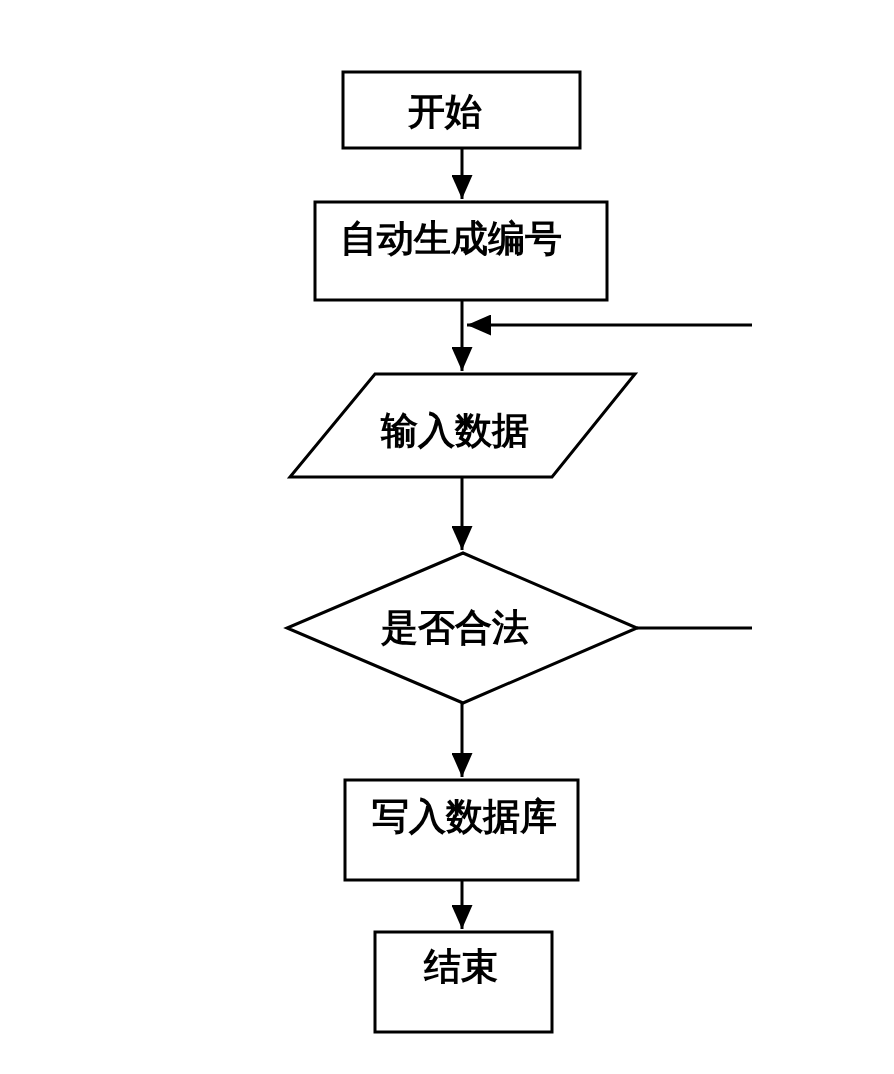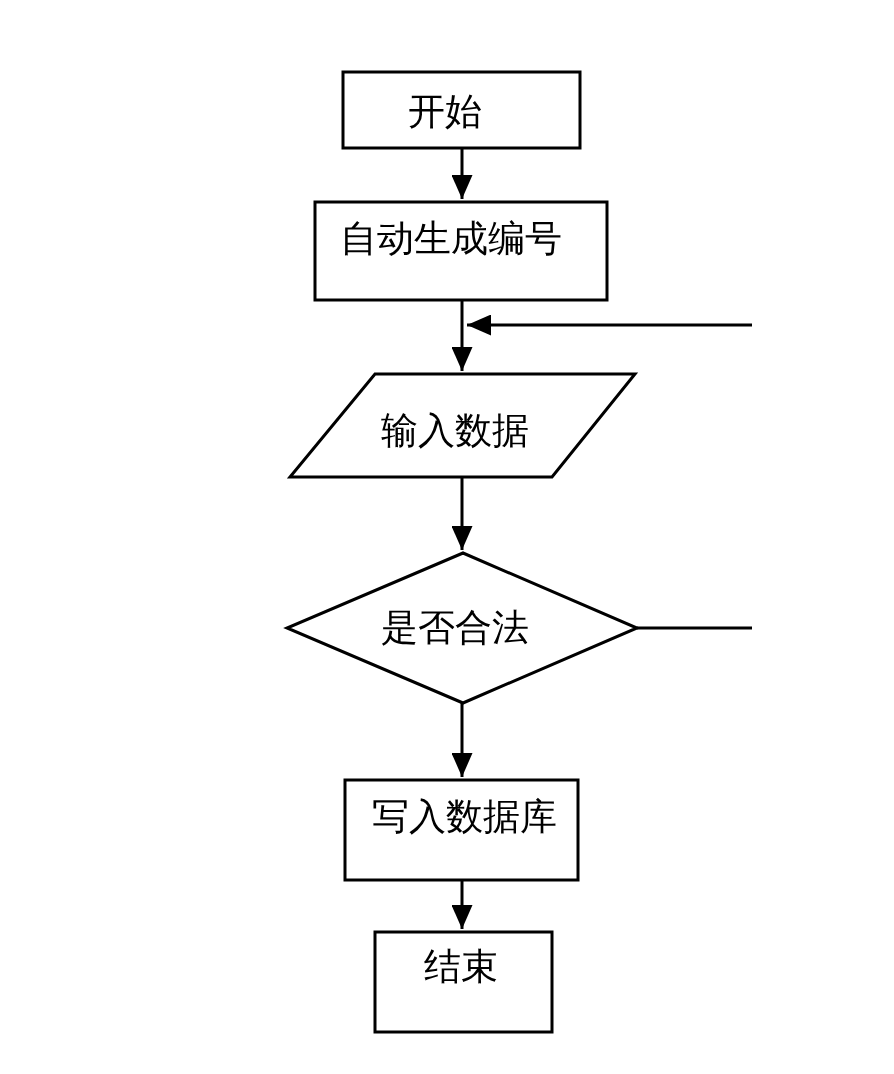--- a/index.html
+++ b/index.html
@@ -6,20 +6,21 @@
     margin: 0;
     padding: 0;
     background: #ffffff;
   }
   .canvas-wrap {
     position: relative;
     width: 752px;
     height: 1074px;
     background: #ffffff;
     overflow: hidden;
+    font-weight: bold;
   }
   svg {
     display: block;
     font-family: "DejaVu Sans", "Liberation Sans", sans-serif;
   }
   .node-shape {
     fill: #ffffff;
     stroke: #000000;
     stroke-width: 3;
   }

